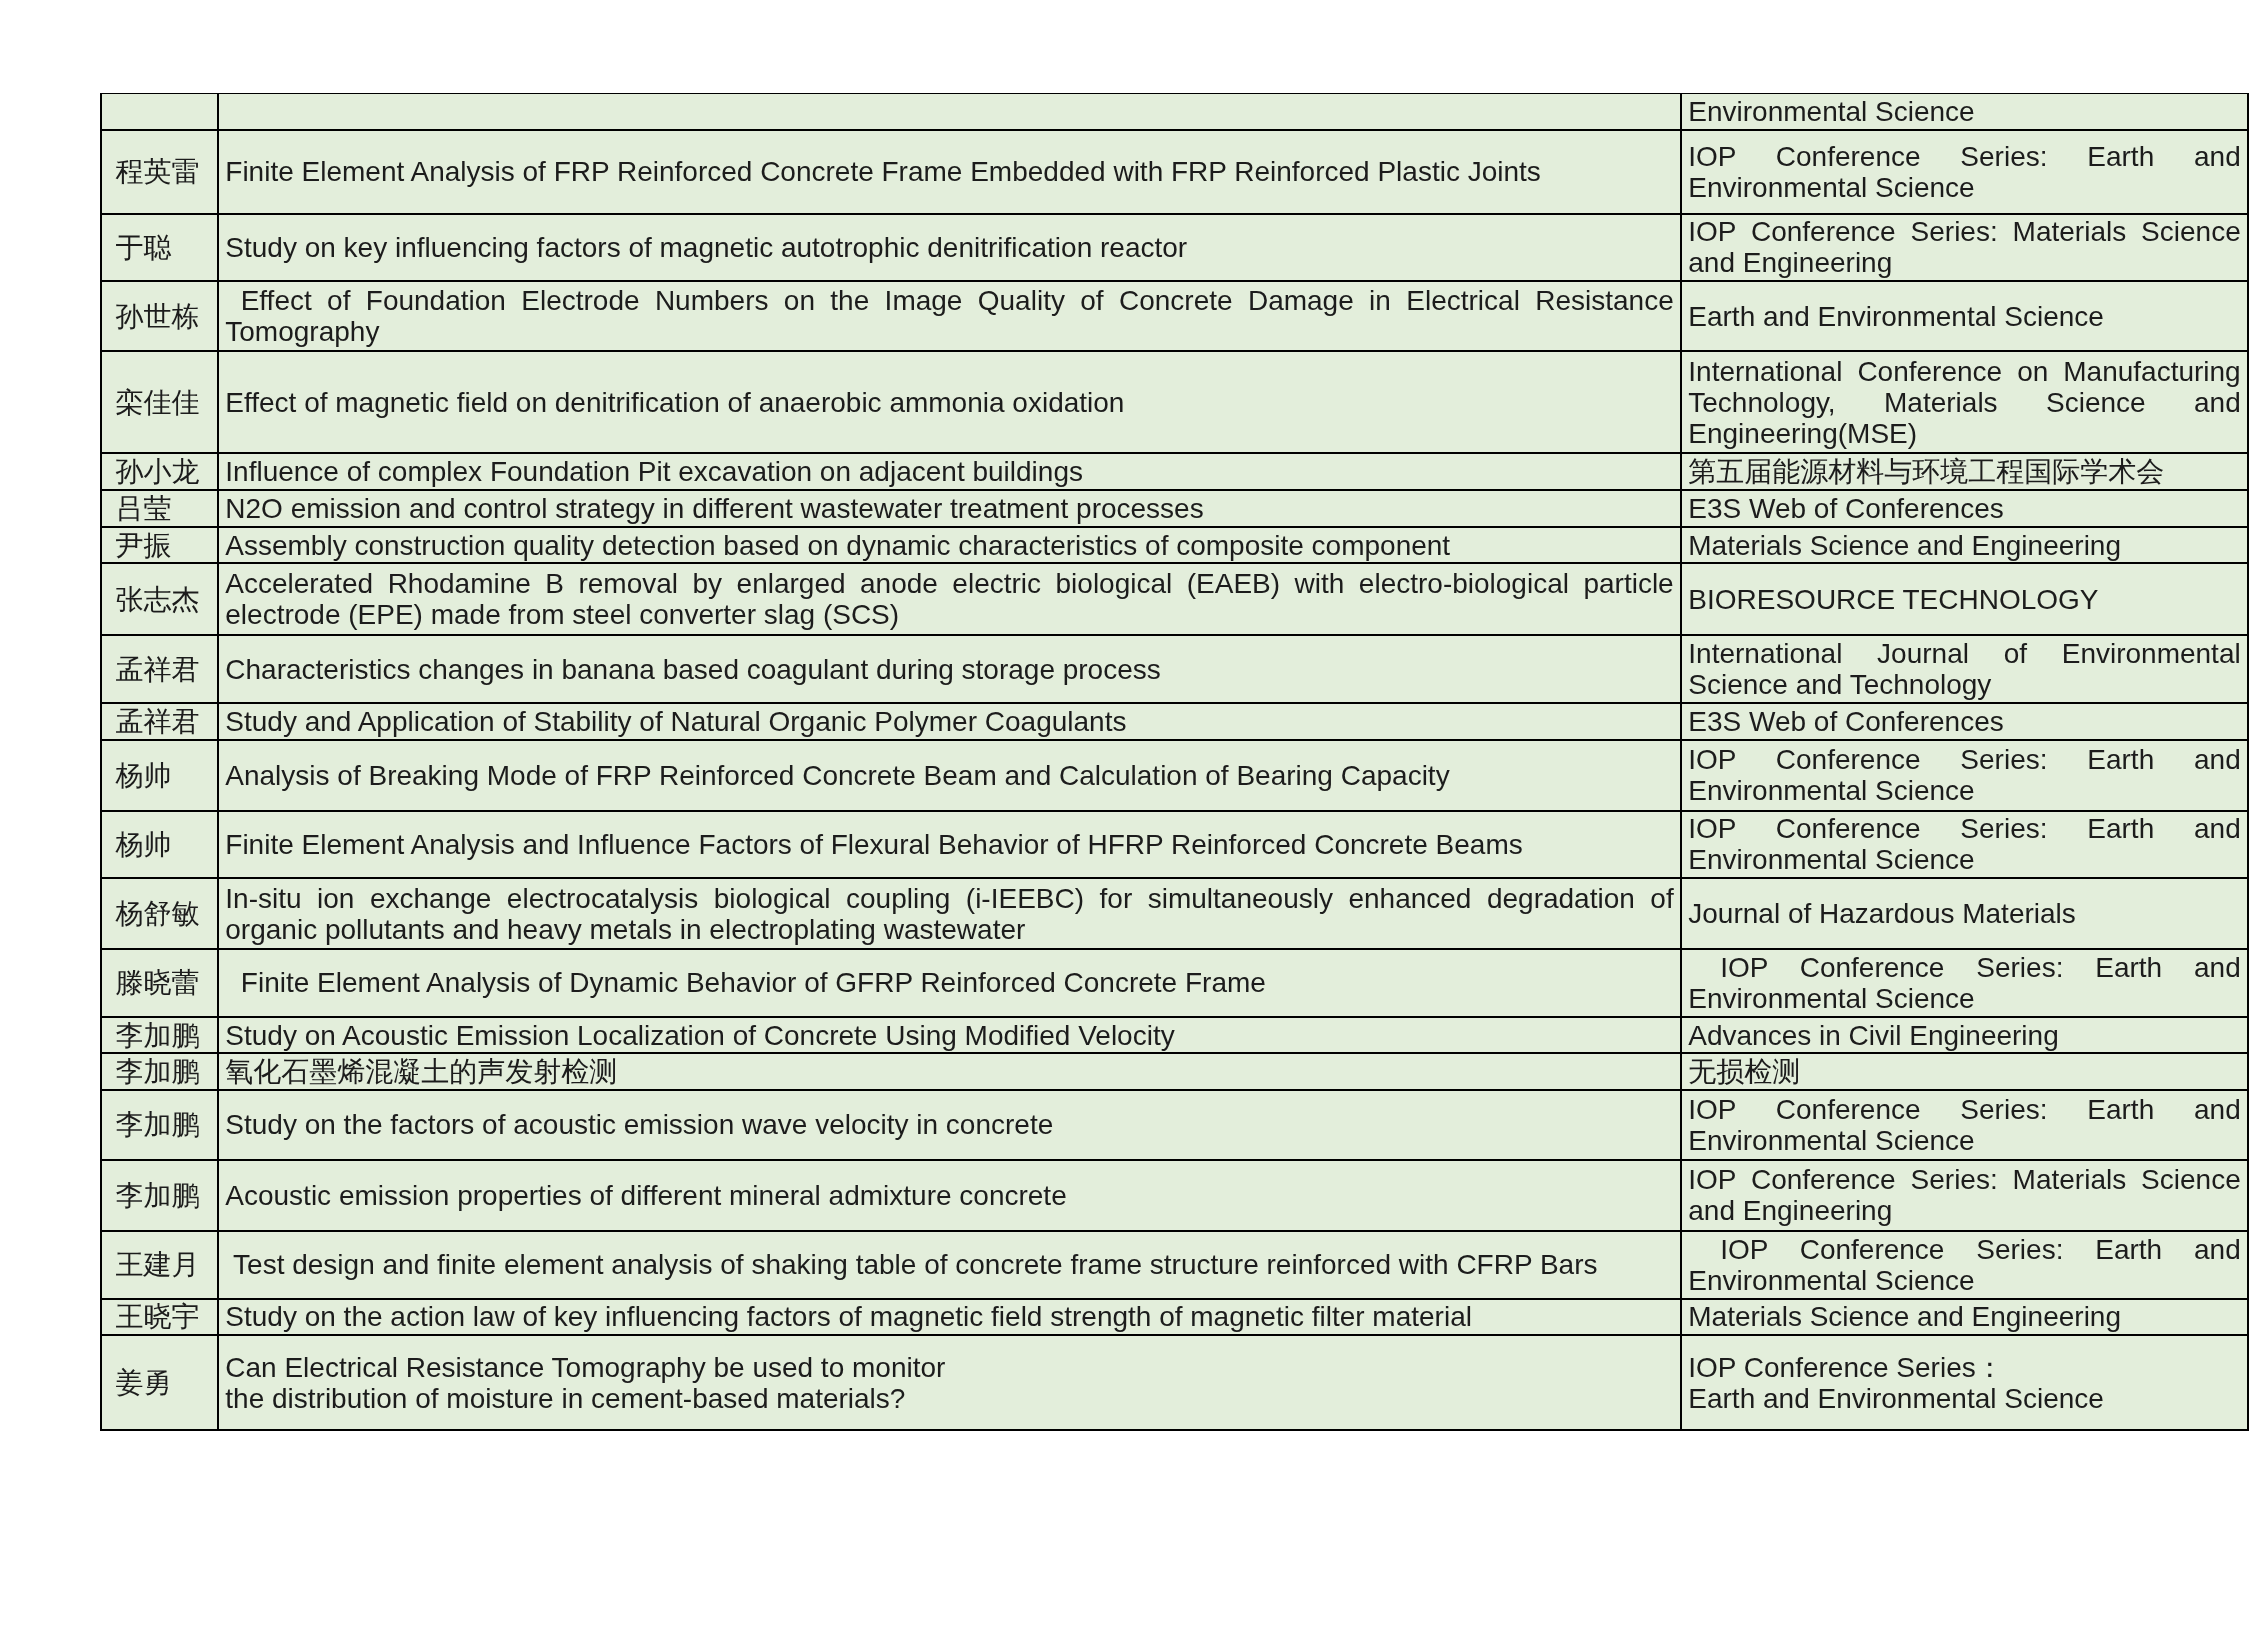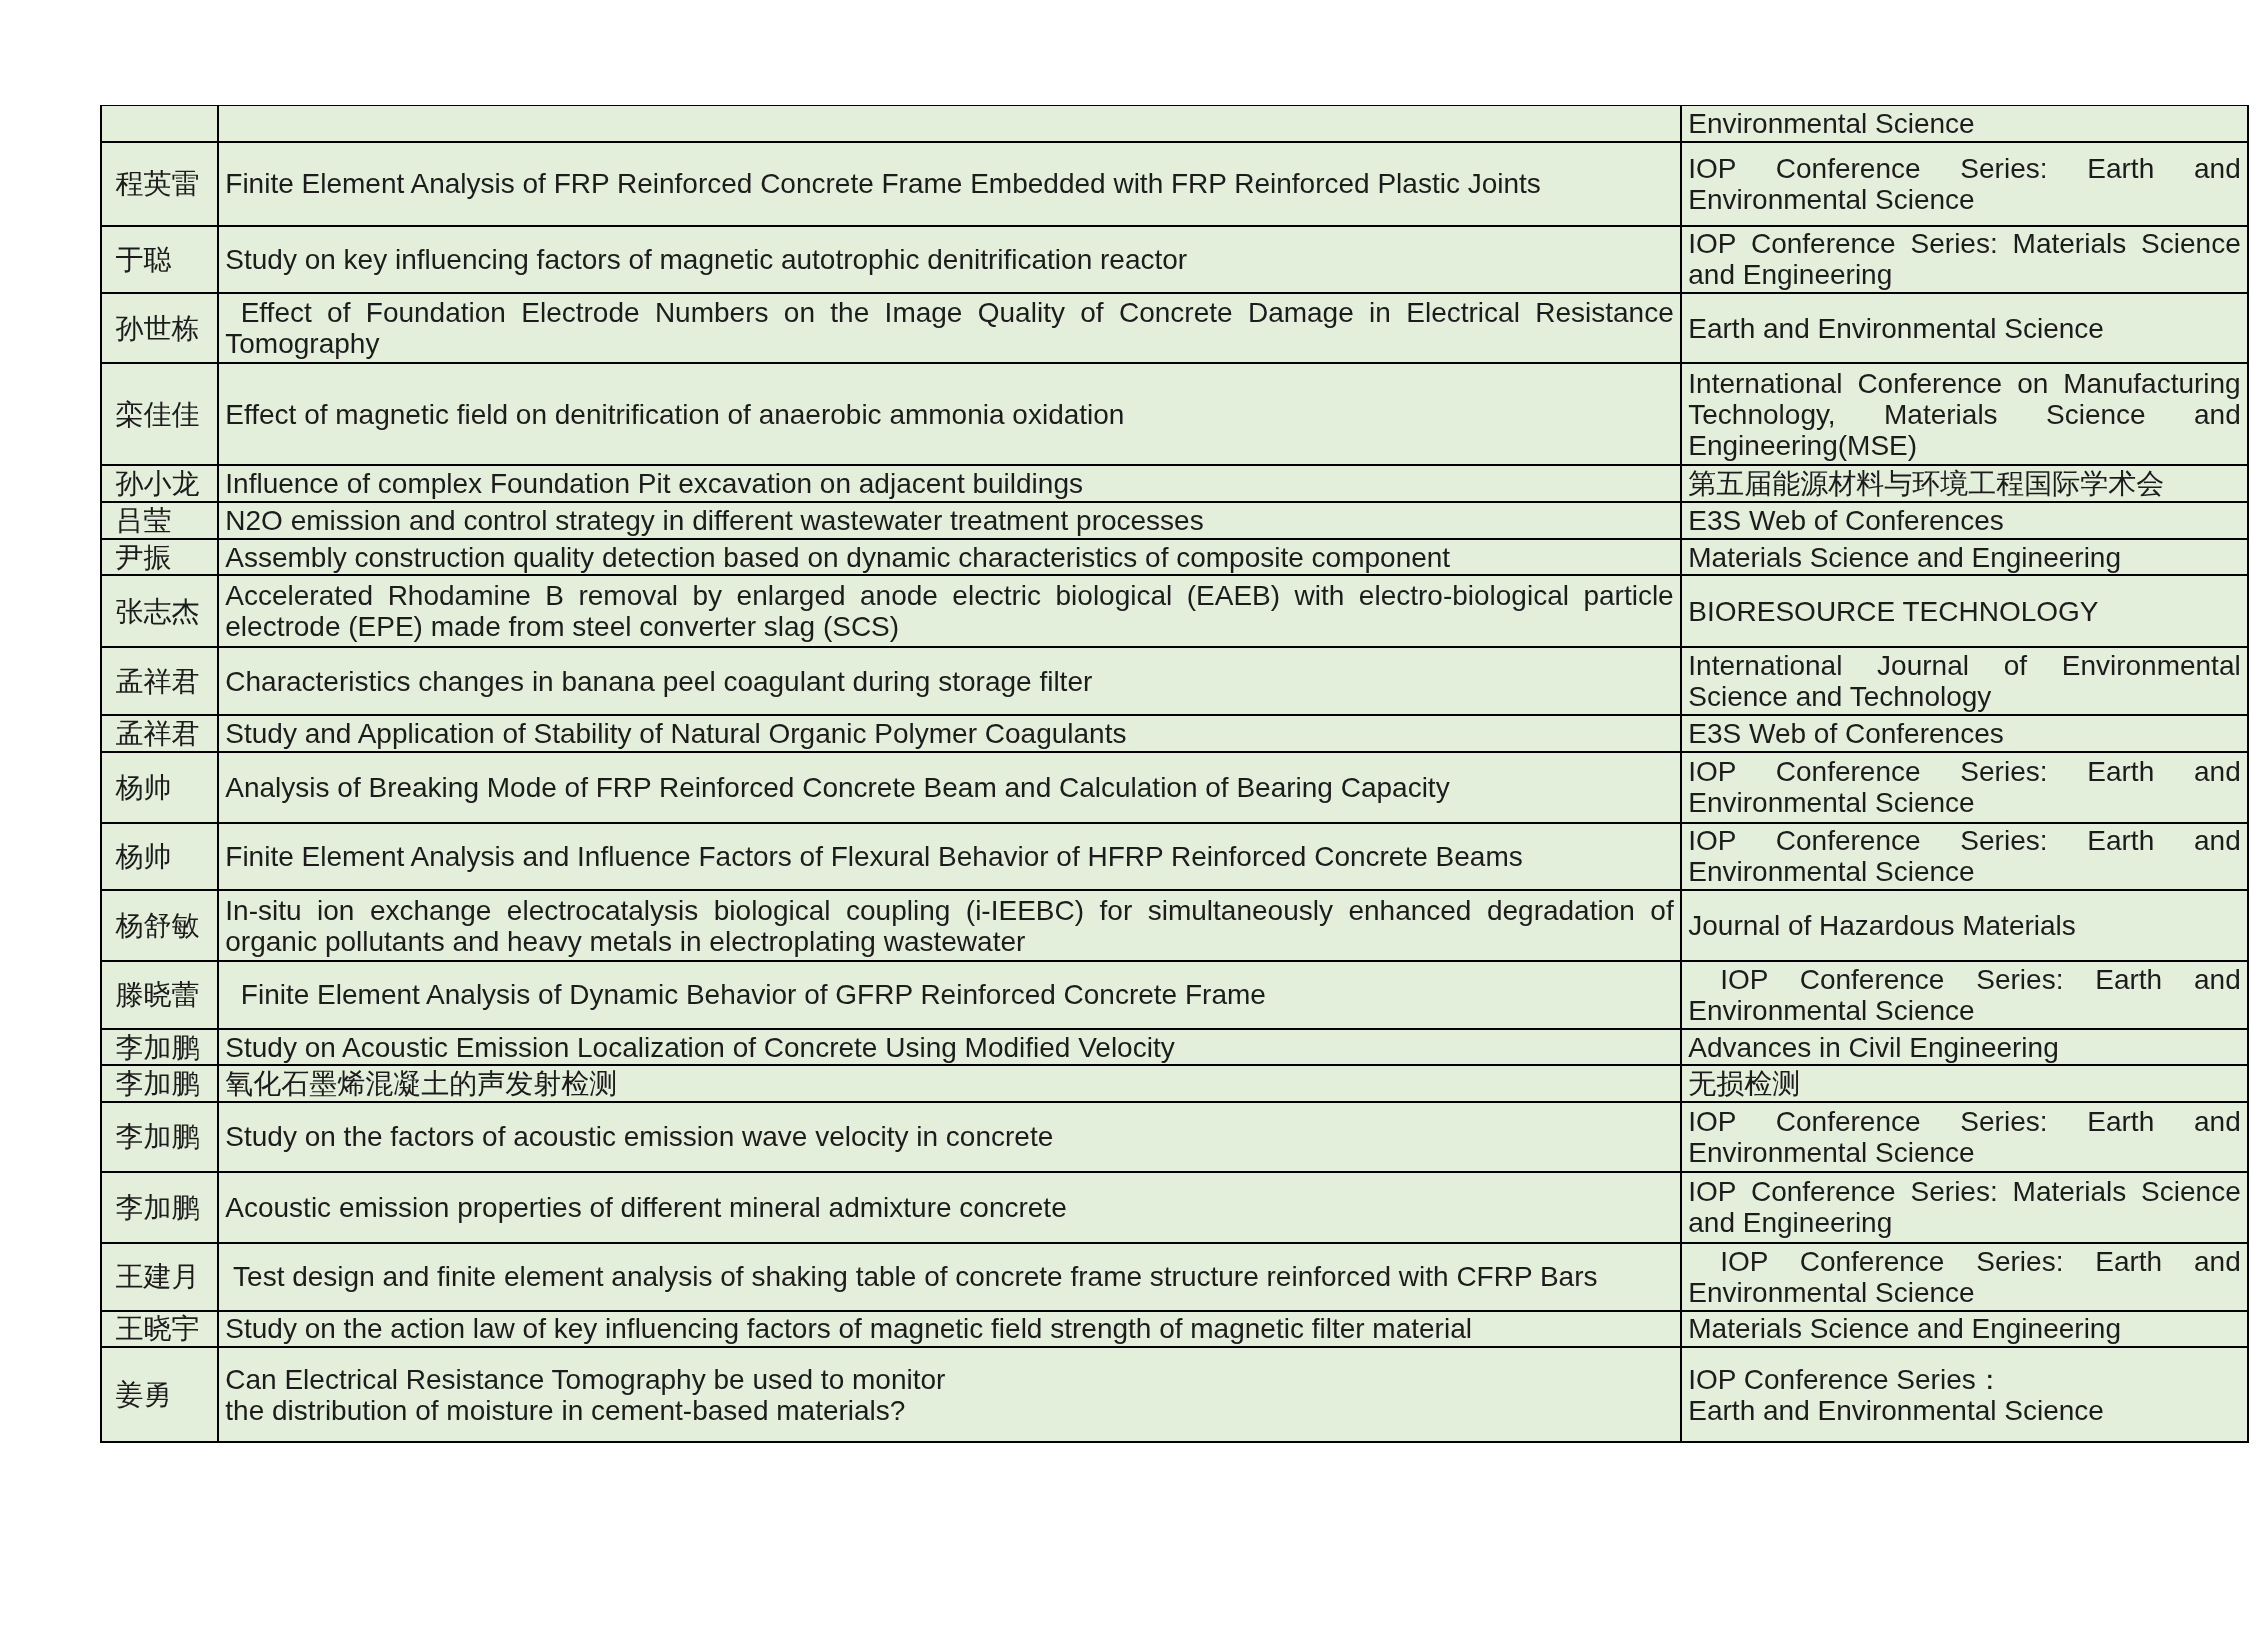--- a/index.html
+++ b/index.html
@@ -1,21 +1,21 @@
 <!DOCTYPE html>
 <html style="font-size:7.2px"><head>
 <meta charset="utf-8">
 <style>
   html,body{margin:0;padding:0;}
   body{
     width:2316px;height:1637px;background:#ffffff;position:relative;
     font-family:"Liberation Sans","DejaVu Sans",sans-serif;
   }
   table.pub-table{
-    position:absolute;left:100px;top:105px;width:2147px;
+    position:absolute;left:100px;top:93px;width:2147px;
     border-collapse:collapse;table-layout:fixed;
   }
   td{
     border:2.3px solid #000000;
     background:#e3eedb;
     color:#1c1c1c;
     font-size:28px;line-height:31px;
     vertical-align:middle;
     overflow:hidden;
   }
@@ -78,21 +78,21 @@
       <td class="c-title">Assembly construction quality detection based on dynamic characteristics of composite component</td>
       <td class="c-journal">Materials Science and Engineering</td>
     </tr>
     <tr style="height:72px">
       <td class="c-name">张志杰</td>
       <td class="c-title">Accelerated Rhodamine B removal by enlarged anode electric biological (EAEB) with electro-biological particle electrode (EPE) made from steel converter slag (SCS)</td>
       <td class="c-journal">BIORESOURCE TECHNOLOGY</td>
     </tr>
     <tr style="height:67px">
       <td class="c-name">孟祥君</td>
-      <td class="c-title">Characteristics changes in banana peel coagulant during storage filter</td>
+      <td class="c-title">Characteristics changes in banana based coagulant during storage process</td>
       <td class="c-journal">International Journal of Environmental Science and Technology</td>
     </tr>
     <tr style="height:34px">
       <td class="c-name">孟祥君</td>
       <td class="c-title">Study and Application of Stability of Natural Organic Polymer Coagulants</td>
       <td class="c-journal">E3S Web of Conferences</td>
     </tr>
     <tr style="height:71px">
       <td class="c-name">杨帅</td>
       <td class="c-title">Analysis of Breaking Mode of FRP Reinforced Concrete Beam and Calculation of Bearing Capacity</td>

